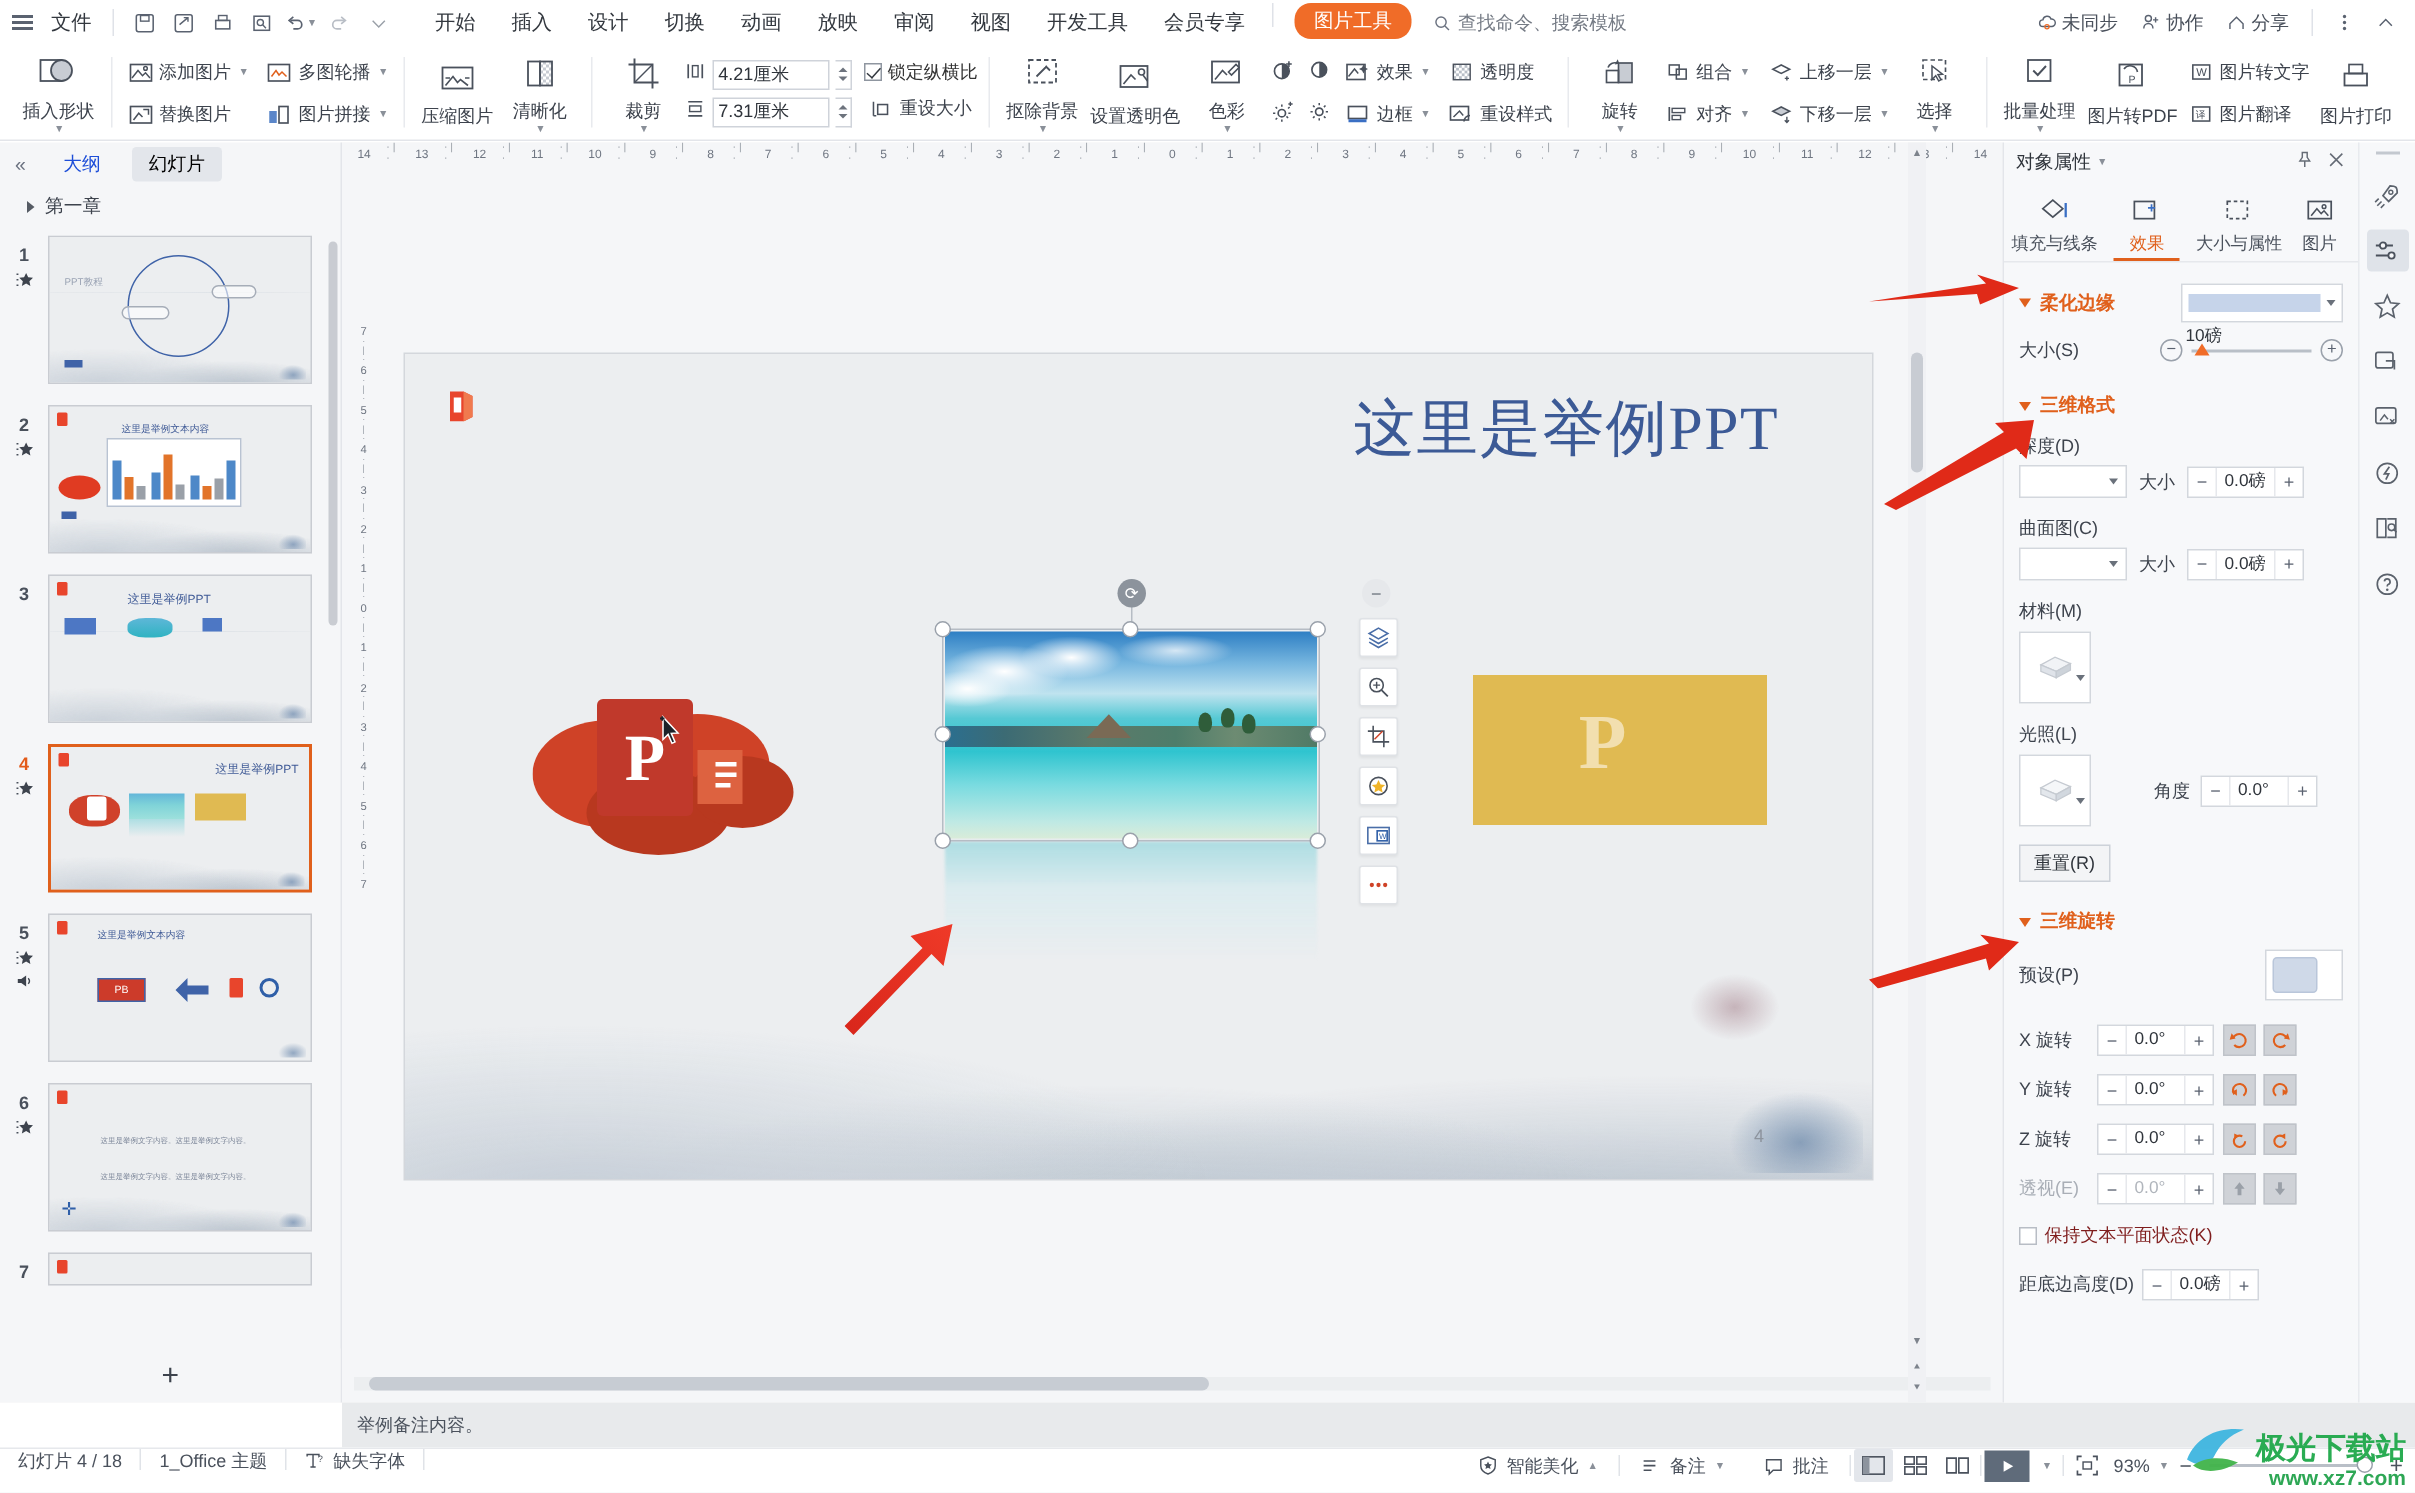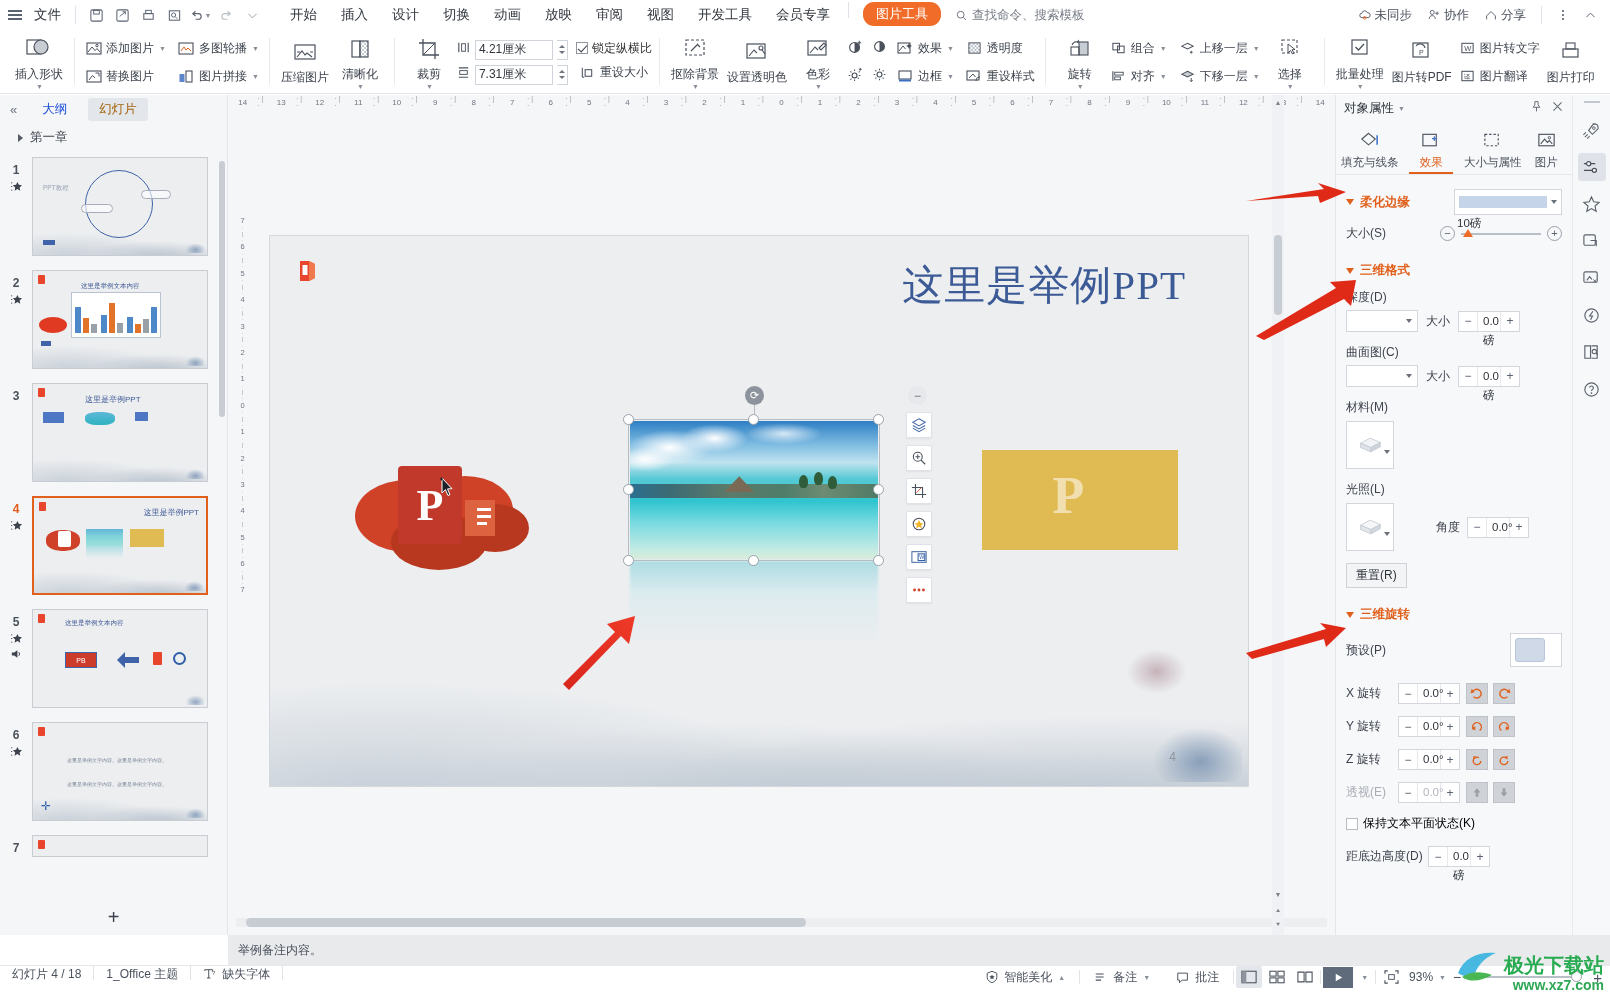--- a/index.html
+++ b/index.html
@@ -75,21 +75,21 @@
 
   .chkrow { display:flex; align-items:center; gap:4px; cursor:pointer; }
   .chkbox { width:12px; height:12px; border:1px solid #8f96a0; background:#fff; position:relative; flex:none; }
   .chkbox.checked:after{ content:""; position:absolute; left:3px; top:0px; width:4px; height:8px; border:solid #33383f; border-width:0 1.6px 1.6px 0; transform:rotate(42deg); }
 
   
   .leftpanel { position:absolute; left:0; top:95px; width:228px; bottom:60px; background:#f5f6f8; border-right:1px solid #e3e5ea; }
   .lp-head { height:28px; display:flex; align-items:center; gap:10px; padding-left:6px; }
   .collapse { color:#6b7280; font-size:13px; cursor:pointer; padding:2px 4px; }
   .lp-tab { font-size:12.5px; color:#1d4ed8; padding:3px 11px; cursor:pointer; border-radius:3px; }
-  .lp-tab.on { background:#e3e6eb; color:#a16207; }
+  .lp-tab.on { background:#e3e6eb; color:#000000; }
   .chapter { display:flex; align-items:center; gap:7px; padding:6px 0 6px 18px; font-size:12.5px; color:#3d434d; cursor:pointer;}
   .tri { width:0;height:0;border-left:5px solid #555b64;border-top:4px solid transparent;border-bottom:4px solid transparent; }
 
   .thumbs { position:absolute; left:0; top:62px; right:0; bottom:36px; overflow:hidden; }
   .thumb-row { display:flex; margin:0 0 14px 0; }
   .thumb-meta { width:32px; display:flex; flex-direction:column; align-items:center; padding-top:6px; gap:4px; }
   .tnum { font-size:12px; color:#4a515c; font-weight:bold; }
   .tnum.sel { color:#e35b1a; }
   .ticons { display:flex; flex-direction:column; align-items:center; gap:3px; color:#4a515c; }
   .thumb {
@@ -197,41 +197,41 @@
   .rp-body { position:absolute; left:0; right:0; top:82px; bottom:0; overflow:hidden; padding:0 10px; }
   .sect-head { display:flex; align-items:center; gap:6px; margin:12px 0 10px 0; cursor:pointer; }
   .sect-head .stri { width:0;height:0;border-left:4px solid transparent;border-right:4px solid transparent;border-top:6px solid #e0601c; }
   .sect-head .stxt { font-size:12.5px; color:#e0601c; font-weight:bold; }
 
   .row { display:flex; align-items:center; margin-bottom:12px; }
   .lbl { font-size:12px; color:#3d434d; }
   .lbl.dim { color:#a9aeb6; }
   .numbox { display:flex; align-items:center; border:1px solid #d3d7dd; background:#fff; height:21px; }
   .numbox .mn, .numbox .pl { width:18px; height:19px; display:flex; align-items:center; justify-content:center; color:#5a6270; font-size:12px; cursor:pointer; }
-  .numbox .val { width:24px; text-align:left; padding-left:5px; font-size:11.5px; color:#2f343b; border-left:1px solid #e6e8ec; border-right:1px solid #e6e8ec; height:19px; line-height:19px; }
+  .numbox .val { width:40px; text-align:left; padding-left:5px; font-size:11.5px; color:#2f343b; border-left:1px solid #e6e8ec; border-right:1px solid #e6e8ec; height:19px; line-height:19px; }
   .numbox.dim .val { color:#b0b5bc; }
   .dropbox { width:72px; height:22px; border:1px solid #d3d7dd; background:#fff; display:flex; align-items:center; justify-content:flex-end; padding-right:5px; cursor:pointer; }
   .dropbox .dc { width:0;height:0;border-left:3.5px solid transparent;border-right:3.5px solid transparent;border-top:4px solid #6a717b; }
   .swatchbox { width:108px; height:26px; border:1px solid #d3d7dd; background:#fff; display:flex; align-items:center; padding:0 4px; }
   .swatchbox .sw { flex:1; height:12px; background:#c6d4ea; }
   .swatchbox .dc { width:0;height:0;border-left:3.5px solid transparent;border-right:3.5px solid transparent;border-top:4px solid #6a717b; margin-left:4px;}
   .slider-wrap { display:flex; align-items:center; gap:6px; margin-left:auto; }
   .circ { width:15px; height:15px; border-radius:50%; border:1px solid #9aa1ab; display:flex; align-items:center; justify-content:center; color:#5a6270; font-size:11px; line-height:1; cursor:pointer; }
   .slider-track { width:80px; height:2px; background:#b9bfc7; position:relative; }
   .slider-val { position:absolute; top:-17px; left:-4px; font-size:11.5px; color:#2f343b; white-space:nowrap; }
   .slider-knob { position:absolute; left:2px; top:-4px; width:0;height:0;border-left:5px solid transparent;border-right:5px solid transparent;border-bottom:8px solid #f06c28; }
   .matbtn { width:48px; height:48px; border:1px solid #d3d7dd; background:#fff; display:flex; align-items:center; justify-content:center; cursor:pointer; position:relative;}
   .matbtn .dc { position:absolute; right:3px; bottom:14px; width:0;height:0;border-left:3.5px solid transparent;border-right:3.5px solid transparent;border-top:4px solid #6a717b; }
   .cube { width:30px; height:24px; }
   .resetbtn { border:1px solid #cdd2d9; background:#f3f4f6; font-size:12px; color:#2f343b; padding:3px 9px; cursor:pointer; }
   .presetbox { width:52px; height:34px; border:1px solid #d3d7dd; background:#fff; display:flex; align-items:center; padding:0 4px; cursor:pointer; }
   .presetbox .pv { width:30px; height:24px; background:#cfd9e8; border:1px solid #b9c6da; border-radius:3px; }
   .rotbtn { width:22px; height:21px; background:#cfd2d7; border:1px solid #bfc3c9; display:flex; align-items:center; justify-content:center; cursor:pointer; }
   .rotbtn.dim svg path, .rotbtn.dim svg polygon { fill:#9aa0a8 !important; }
-  .chk-lbl { display:flex; align-items:center; gap:5px; font-size:12px; color:#000000; }
+  .chk-lbl { display:flex; align-items:center; gap:5px; font-size:12px; color:#7f1d1d; }
   .chk-empty { width:12px; height:12px; border:1px solid #b8bdc5; background:#fff; }
 
   
   .panel-scrollcol { position:absolute; left:1272px; top:95px; width:12px; bottom:60px; background:#f0f1f4; }
   .psc-arrow { position:absolute; left:2px; width:8px; height:8px; color:#7d838c; font-size:7px; text-align:center; }
   .psc-thumb { position:absolute; left:2px; top:140px; width:8px; height:80px; background:#c8ccd3; border-radius:4px; }
 
   
   .rail { position:absolute; right:0; top:95px; width:38px; bottom:60px; background:#f7f8fa; border-left:1px solid #e8eaee; display:flex; flex-direction:column; align-items:center; padding-top:6px; gap:9px; }
   .rail .grip { width:16px; height:2px; background:#c3c8cf; margin-bottom:4px; }

